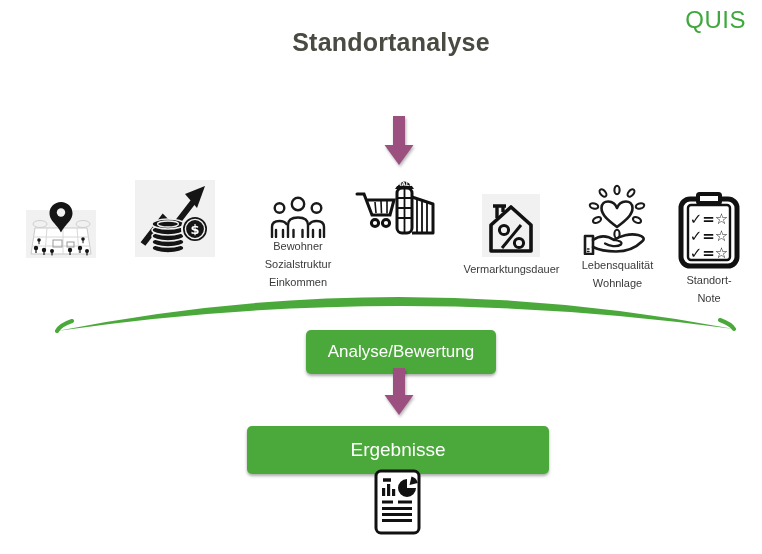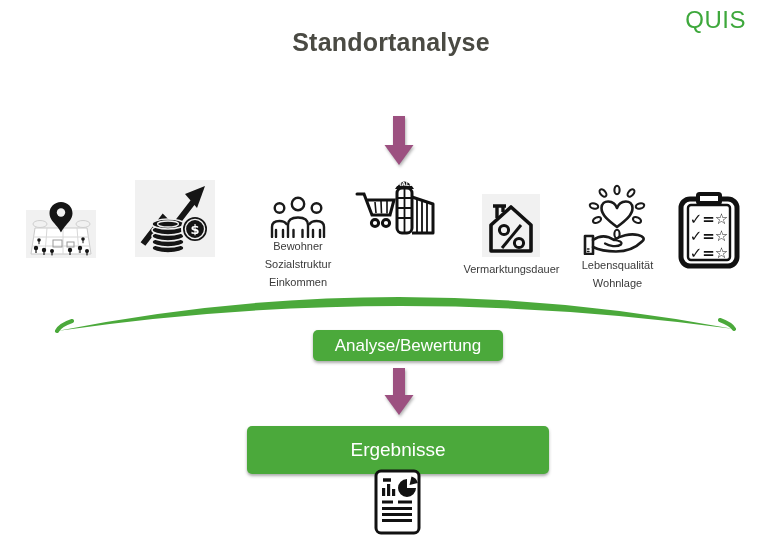--- a/index.html
+++ b/index.html
@@ -15,21 +15,21 @@
     position:absolute;top:28px;left:0;right:0;text-align:center;
     transform:translateX(10px);
     font-size:25px;font-weight:bold;color:#4A4A43;letter-spacing:.2px;
   }
   .banner{
     position:absolute;background:#4BA93B;color:#fff;border-radius:5px;
     display:flex;align-items:center;justify-content:center;
     box-shadow:0 2px 3px rgba(90,90,90,.5);white-space:nowrap;
   }
   #banner-question{left:231px;top:77px;width:334px;height:32px;font-size:18.5px;}
-  #banner-analysis{left:313px;top:330px;width:190px;height:31px;font-size:17px;}
+  #banner-analysis{left:306px;top:330px;width:190px;height:44px;font-size:17px;}
   #banner-results{left:247px;top:426px;width:302px;height:48px;font-size:19px;}
   .down-arrow{position:absolute;filter:drop-shadow(1.5px 2px 1.5px rgba(0,0,0,.30));}
   .down-arrow svg{display:block;}
   .factor-icon{position:absolute;}
   .factor-icon svg{display:block;}
   .factor-label{
     position:absolute;text-align:center;font-size:11px;line-height:18px;
     color:#3A3A3A;white-space:pre-line;
   }
   #swoosh{position:absolute;left:0;top:0;pointer-events:none;}
@@ -183,20 +183,22 @@
       </g>
     </svg>
   </div>
 
   <div class="factor-label" style="left:248px;top:237px;width:100px;">Bewohner
 Sozialstruktur
 Einkommen</div>
   <div class="factor-label" style="left:444px;top:260px;width:135px;">Vermarktungsdauer</div>
   <div class="factor-label" style="left:565px;top:256px;width:105px;">Lebensqualität
 Wohnlage</div>
+  <div class="factor-label" style="left:669px;top:271px;width:80px;">Standort-
+Note</div>
 
   <svg id="swoosh" width="762" height="554" viewBox="0 0 762 554">
     <path d="M57,331 Q392,264 734,329 Q392,282 57,331 Z" fill="#4BA93B"></path>
     <path d="M57,331 Q60,325 72,321 M734,329 Q731,324 720,320" stroke="#4BA93B" stroke-width="4" fill="none" stroke-linecap="round"></path>
   </svg>
 
   <div class="banner" id="banner-analysis">Analyse/Bewertung</div>
 
   <div class="down-arrow" style="left:382px;top:368px;">
     <svg width="34" height="48" viewBox="0 0 34 48">

